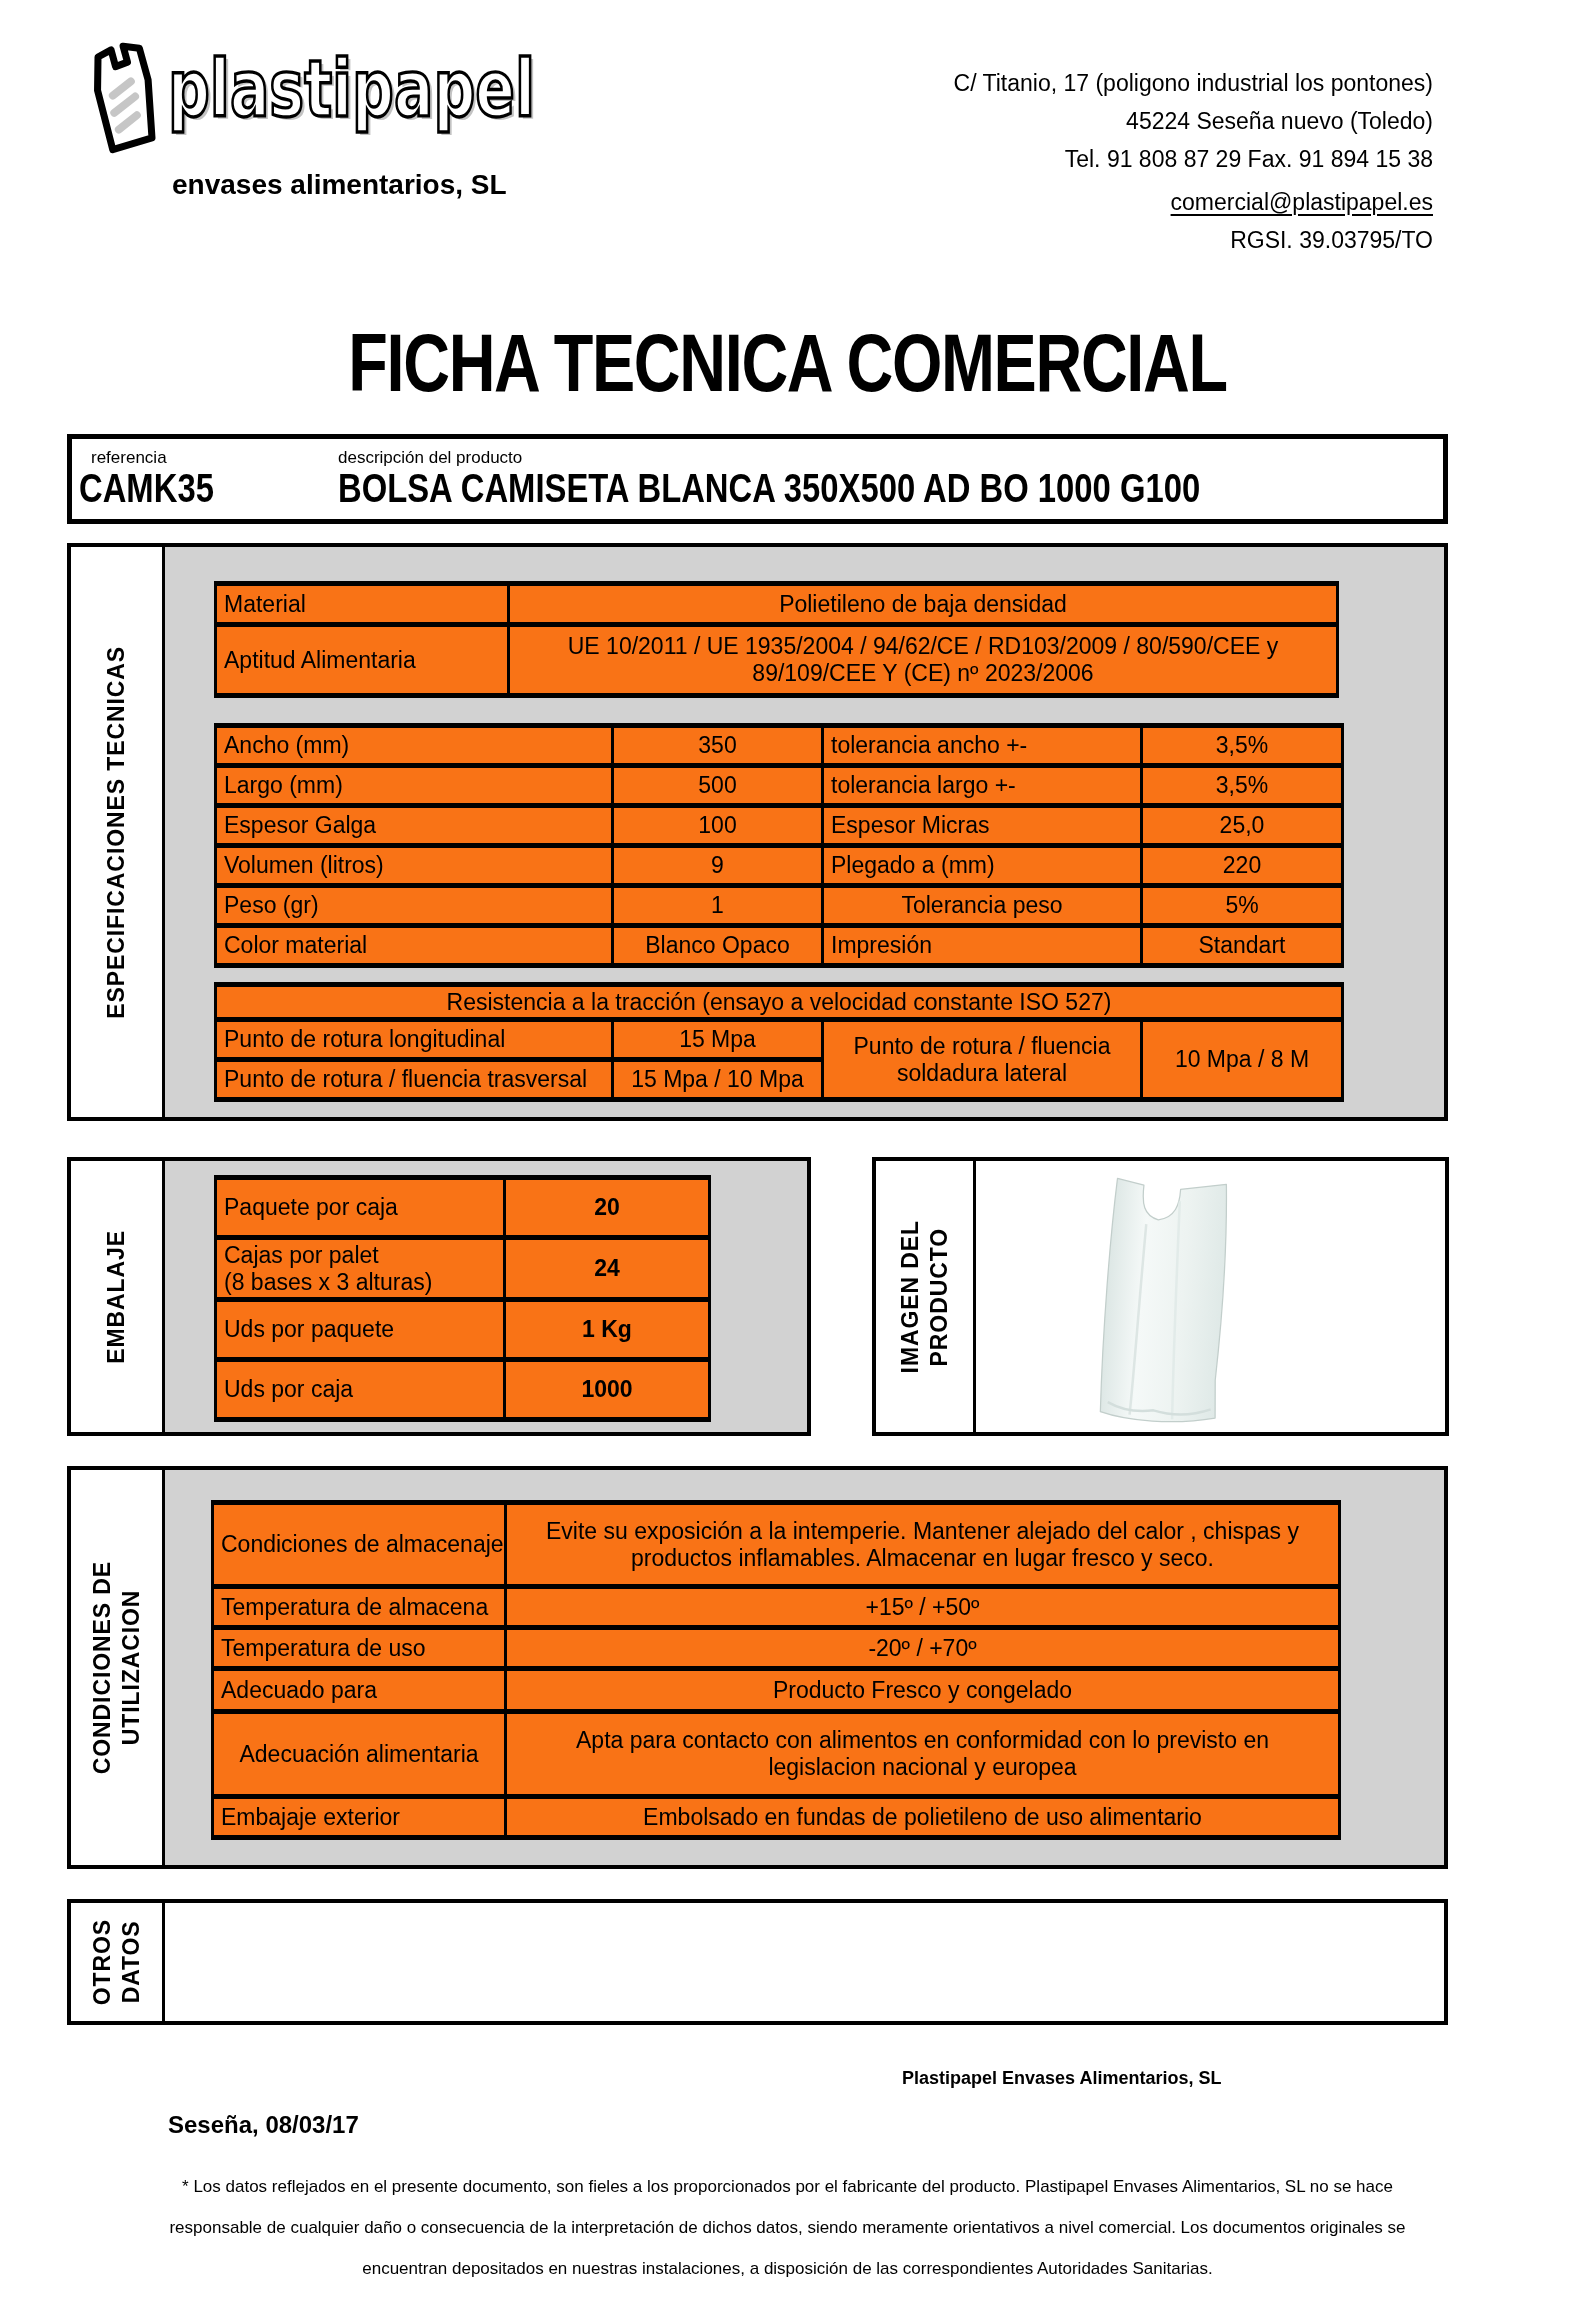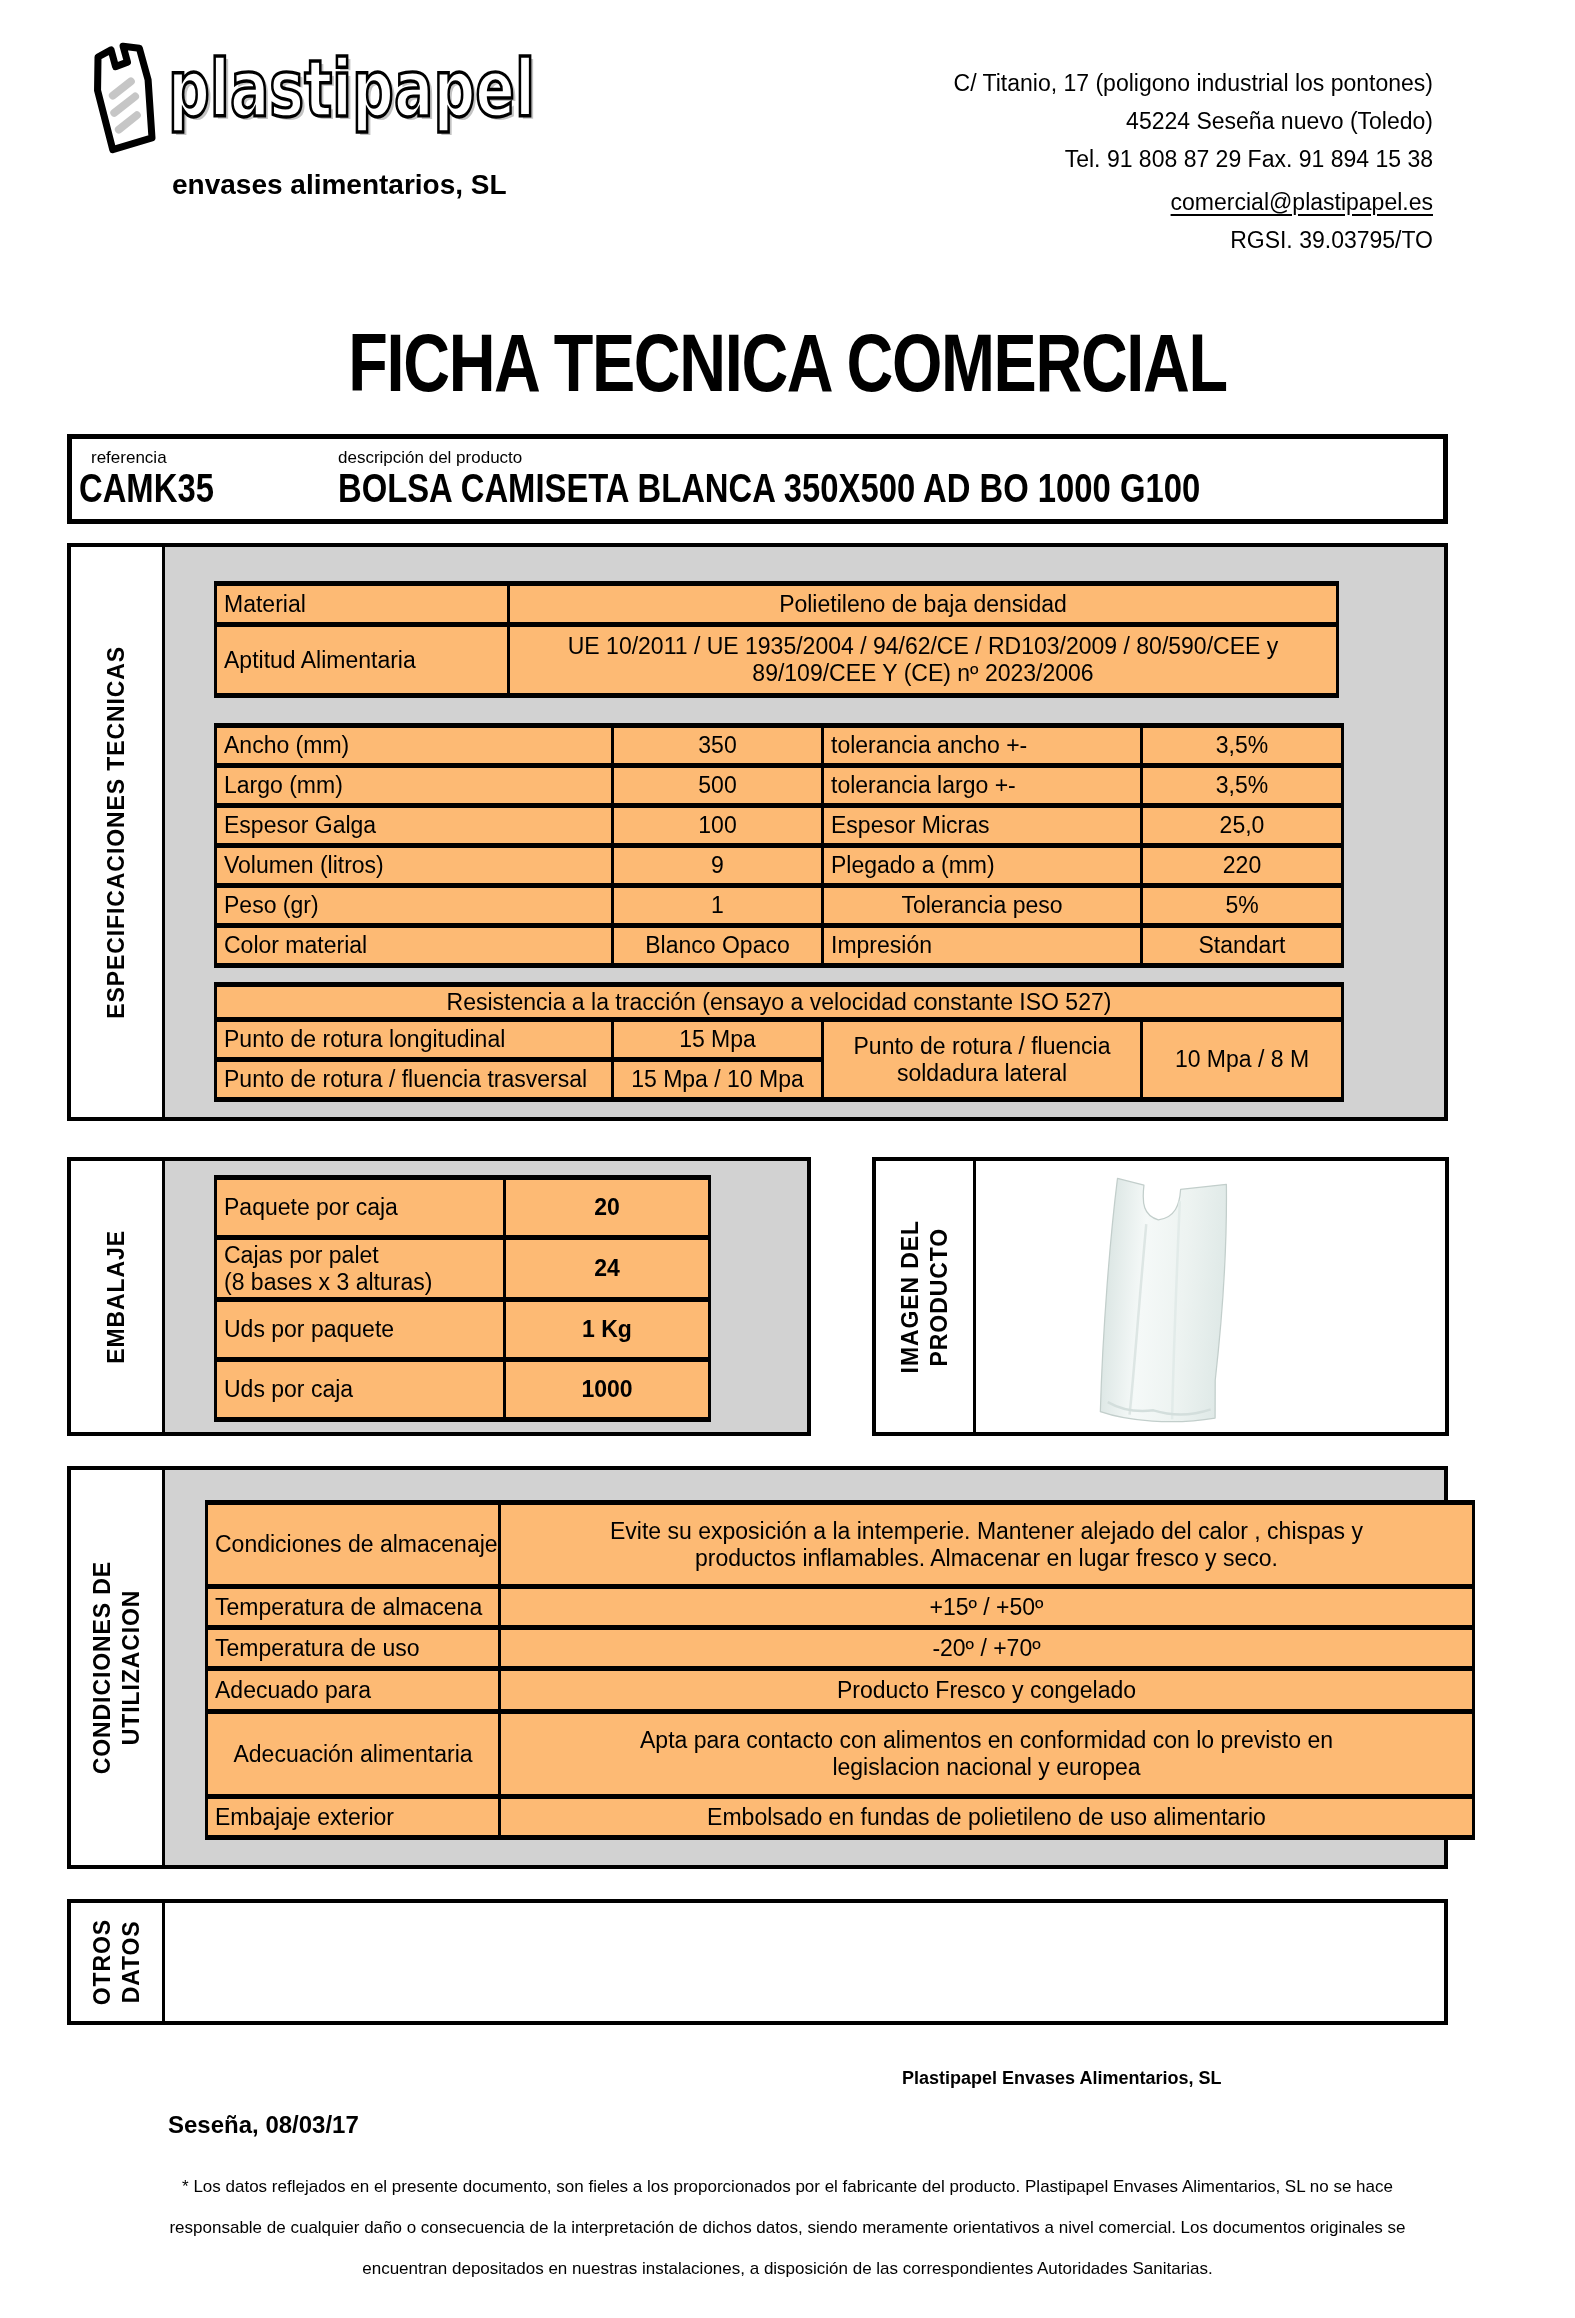--- a/index.html
+++ b/index.html
@@ -32,21 +32,21 @@
   .sec{position:absolute;border:4.3px solid #000;box-sizing:border-box;display:flex;background:#fff;}
   .vcol{width:91px;background:#fff;border-right:3.4px solid #000;display:flex;align-items:center;
         justify-content:center;flex:0 0 auto;}
   .vlabel{writing-mode:vertical-rl;transform:rotate(180deg);font-weight:bold;font-size:23px;
           letter-spacing:0.9px;text-align:center;white-space:pre-line;line-height:1.25;}
   .sec-content{flex:1;position:relative;background:#d2d2d2;}
   .sec-content.white{background:#fff;}
   
   table{border-collapse:collapse;background:#fff;table-layout:fixed;position:absolute;}
   td{border:3.4px solid #000;border-top-width:5.2px;border-bottom-width:5.2px;font-size:23px;
-     padding:1.7px 7px;overflow:hidden;background:#fdba74;box-sizing:border-box;}
+     padding:1.7px 7px;overflow:hidden;background:#f97316;box-sizing:border-box;}
   td.ctr{text-align:center;}
   td.b{font-weight:bold;}
   .preline{white-space:pre-line;}
   td.nowrapclip{white-space:nowrap;padding-right:0;margin-top:32px;}
   
   .foot-date{position:absolute;left:168px;top:2068px;font-size:24px;font-weight:bold;margin-top:43px;}
   .foot-company{position:absolute;left:902px;top:2068px;font-size:18px;font-weight:bold;}
   .disclaimer{position:absolute;left:0;top:2166px;width:100%;text-align:center;font-size:17px;
               line-height:41px;white-space:pre-line;}
 </style>
@@ -243,21 +243,21 @@
       </svg>
     </div>
   </div>
 
   <div class="sec" style="left:67px;top:1466px;width:1381px;height:403px;">
     <div class="vcol">
       <span class="vlabel">CONDICIONES DE
 UTILIZACION</span>
     </div>
     <div class="sec-content">
-      <table style="left:40px;top:30px;width:1270px;">
+      <table style="left:46px;top:30px;width:1130px;">
         <colgroup>
             <col style="width:293px">
             <col>
           </colgroup>
         <tbody>
             <tr style="height:84px">
           <td class="nowrapclip">Condiciones de almacenaje</td>
           <td class="ctr preline">Evite su exposición a la intemperie. Mantener alejado del calor , chispas y
 productos inflamables. Almacenar en lugar fresco y seco.</td>
         </tr>

